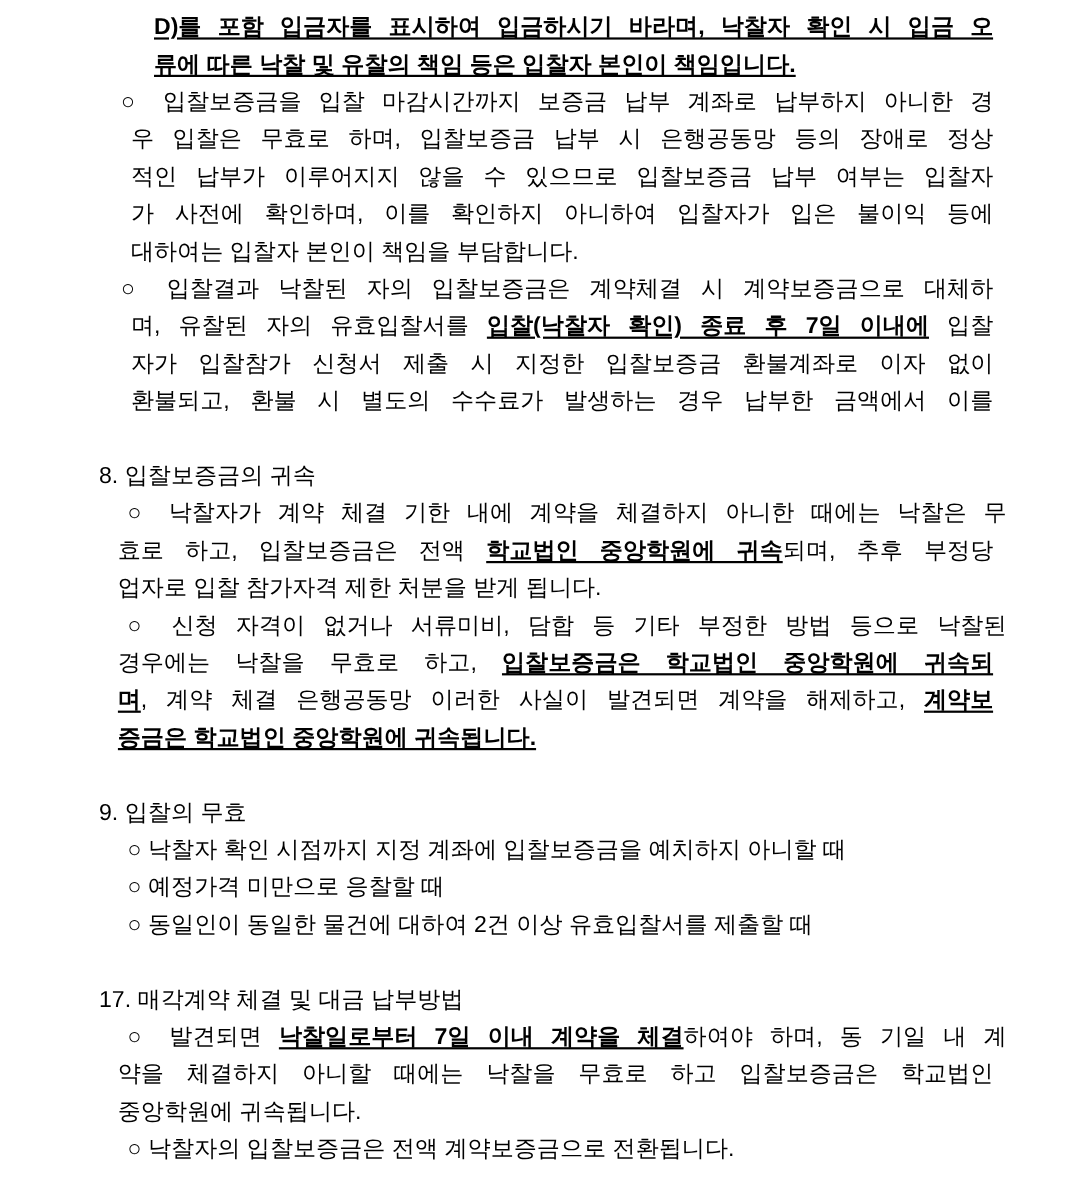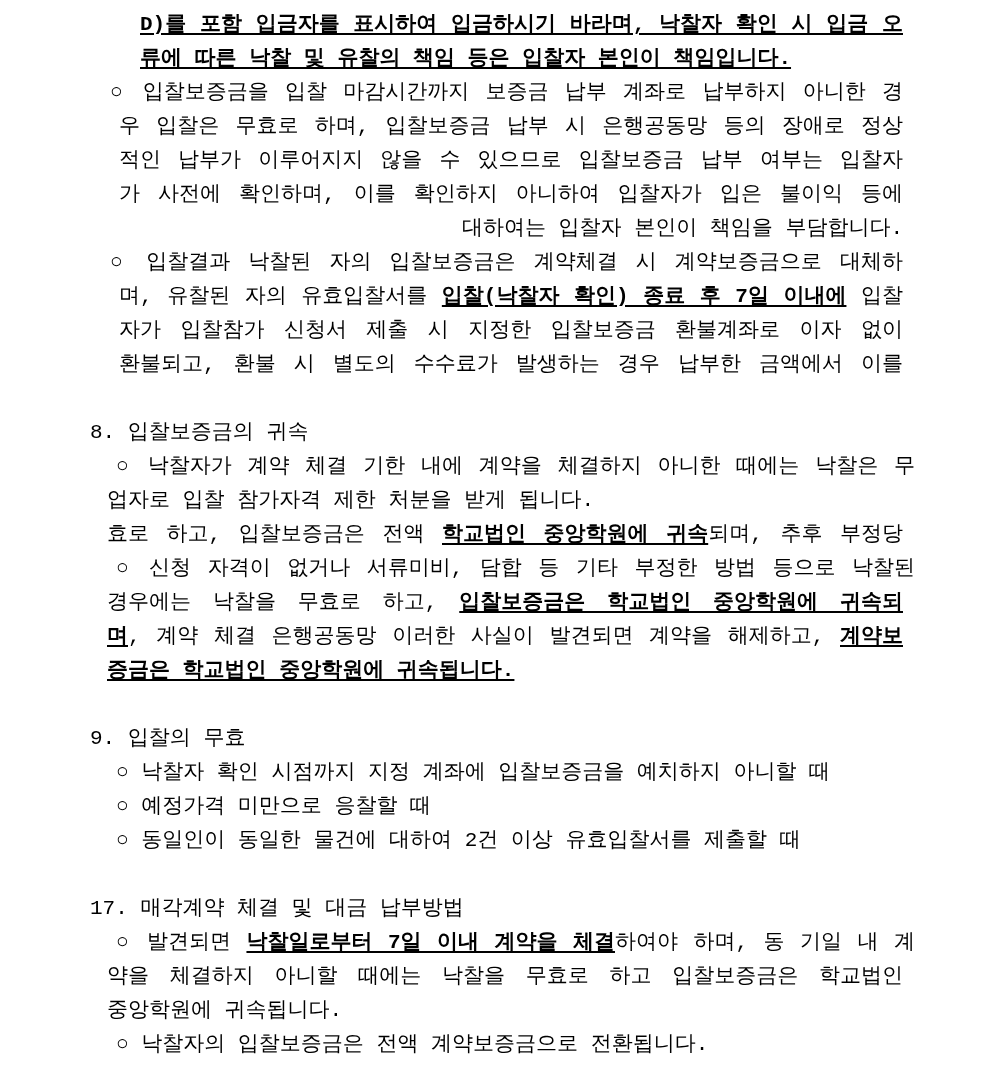--- a/index.html
+++ b/index.html
@@ -3,37 +3,37 @@
 <meta charset="utf-8">
 <style>
   html,body{margin:0;padding:0;background:#ffffff;}
   .page{
     position:relative;
     width:992px;height:1091px;
     box-sizing:border-box;
     padding-top:8px;
     background:#ffffff;
     color:#000000;
-    font-family:Liberation Mono, monospace;
+    font-family:Liberation Sans, sans-serif;
     font-size:21px;
     overflow:hidden;
     word-break:keep-all;
   }
   .line{
     height:34px;
     line-height:34px;
     overflow:hidden;
     white-space:normal;
   }
   .line.gap{height:34px;}
   .just{text-align:justify;text-align-last:justify;}
   
   .ind-quote  {margin-left:140px;width:763px;}
   .ind-bullet1{margin-left:110px;width:793px;}
-  .ind-cont1  {margin-left:119px;width:784px;text-align:right;}
+  .ind-cont1  {margin-left:119px;width:784px;}
   .ind-heading{margin-left:90px; width:813px;}
   .ind-bullet2{margin-left:116px;width:799px;}
   .ind-cont2  {margin-left:107px;width:796px;}
   .bu{
     font-weight:bold;
     text-decoration:underline;
     text-underline-offset:3px;
     text-decoration-thickness:1.5px;
   }
   .bullet-glyph{font-weight:normal;}
@@ -49,22 +49,22 @@
     <div class="line ind-cont1 just"><span>적인 납부가 이루어지지 않을 수 있으므로 입찰보증금 납부 여부는 입찰자</span></div>
     <div class="line ind-cont1 just"><span>가 사전에 확인하며, 이를 확인하지 아니하여 입찰자가 입은 불이익 등에</span></div>
     <div class="line ind-cont1"><span>대하여는 입찰자 본인이 책임을 부담합니다.</span></div>
     <div class="line ind-bullet1 just"><span class="bullet-glyph">○</span> <span>입찰결과 낙찰된 자의 입찰보증금은 계약체결 시 계약보증금으로 대체하</span></div>
     <div class="line ind-cont1 just"><span>며, 유찰된 자의 유효입찰서를 </span><span class="bu">입찰(낙찰자 확인) 종료 후 7일 이내에</span><span> 입찰</span></div>
     <div class="line ind-cont1 just"><span>자가 입찰참가 신청서 제출 시 지정한 입찰보증금 환불계좌로 이자 없이</span></div>
     <div class="line ind-cont1 just"><span>환불되고, 환불 시 별도의 수수료가 발생하는 경우 납부한 금액에서 이를</span></div>
     <div class="line gap"></div>
     <div class="line ind-heading"><span>8. 입찰보증금의 귀속</span></div>
     <div class="line ind-bullet2 just"><span class="bullet-glyph">○</span> <span>낙찰자가 계약 체결 기한 내에 계약을 체결하지 아니한 때에는 낙찰은 무</span></div>
+    <div class="line ind-cont2 just"><span>효로 하고, 입찰보증금은 전액 </span><span class="bu">학교법인 중앙학원에 귀속</span><span>되며, 추후 부정당</span></div>
     <div class="line ind-cont2"><span>업자로 입찰 참가자격 제한 처분을 받게 됩니다.</span></div>
-    <div class="line ind-cont2 just"><span>효로 하고, 입찰보증금은 전액 </span><span class="bu">학교법인 중앙학원에 귀속</span><span>되며, 추후 부정당</span></div>
     <div class="line ind-bullet2 just"><span class="bullet-glyph">○</span> <span>신청 자격이 없거나 서류미비, 담합 등 기타 부정한 방법 등으로 낙찰된</span></div>
     <div class="line ind-cont2 just"><span>경우에는 낙찰을 무효로 하고, </span><span class="bu">입찰보증금은 학교법인 중앙학원에 귀속되</span></div>
     <div class="line ind-cont2 just"><span class="bu">며</span><span>, 계약 체결 은행공동망 이러한 사실이 발견되면 계약을 해제하고, </span><span class="bu">계약보</span></div>
     <div class="line ind-cont2"><span class="bu">증금은 학교법인 중앙학원에 귀속됩니다.</span></div>
     <div class="line gap"></div>
     <div class="line ind-heading"><span>9. 입찰의 무효</span></div>
     <div class="line ind-bullet2"><span class="bullet-glyph">○</span> <span>낙찰자 확인 시점까지 지정 계좌에 입찰보증금을 예치하지 아니할 때</span></div>
     <div class="line ind-bullet2"><span class="bullet-glyph">○</span> <span>예정가격 미만으로 응찰할 때</span></div>
     <div class="line ind-bullet2"><span class="bullet-glyph">○</span> <span>동일인이 동일한 물건에 대하여 2건 이상 유효입찰서를 제출할 때</span></div>
     <div class="line gap"></div>

